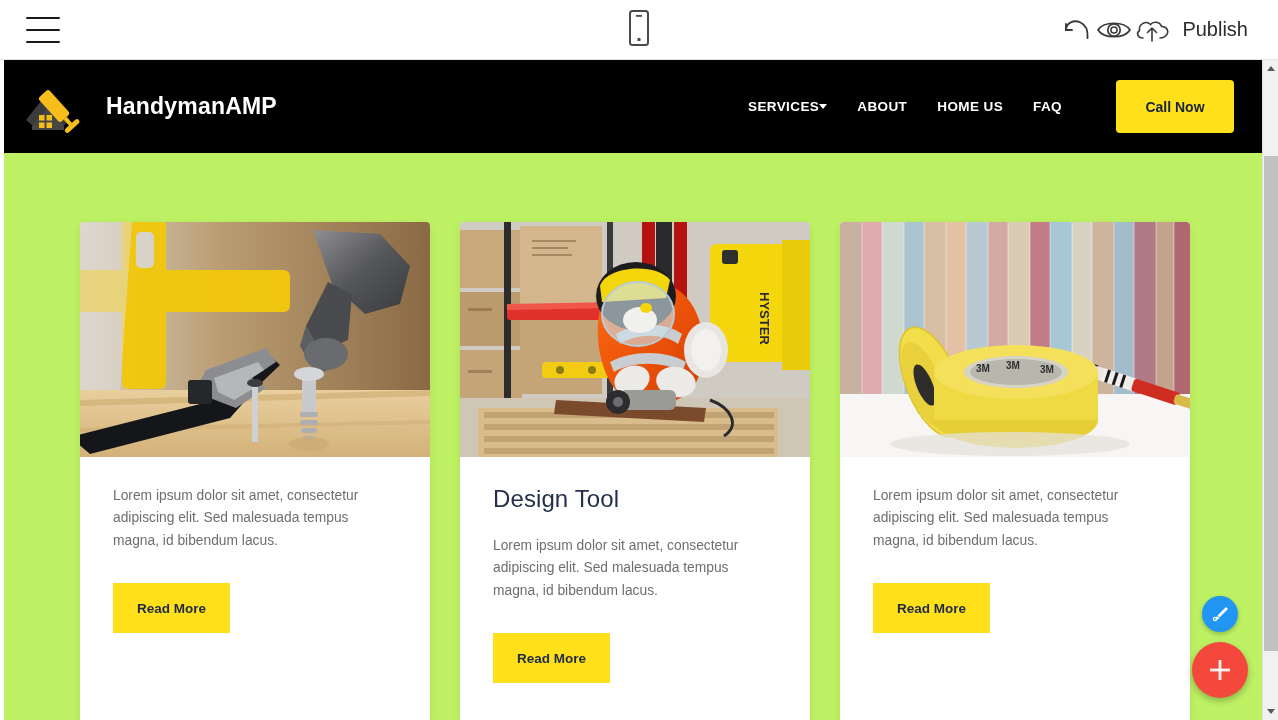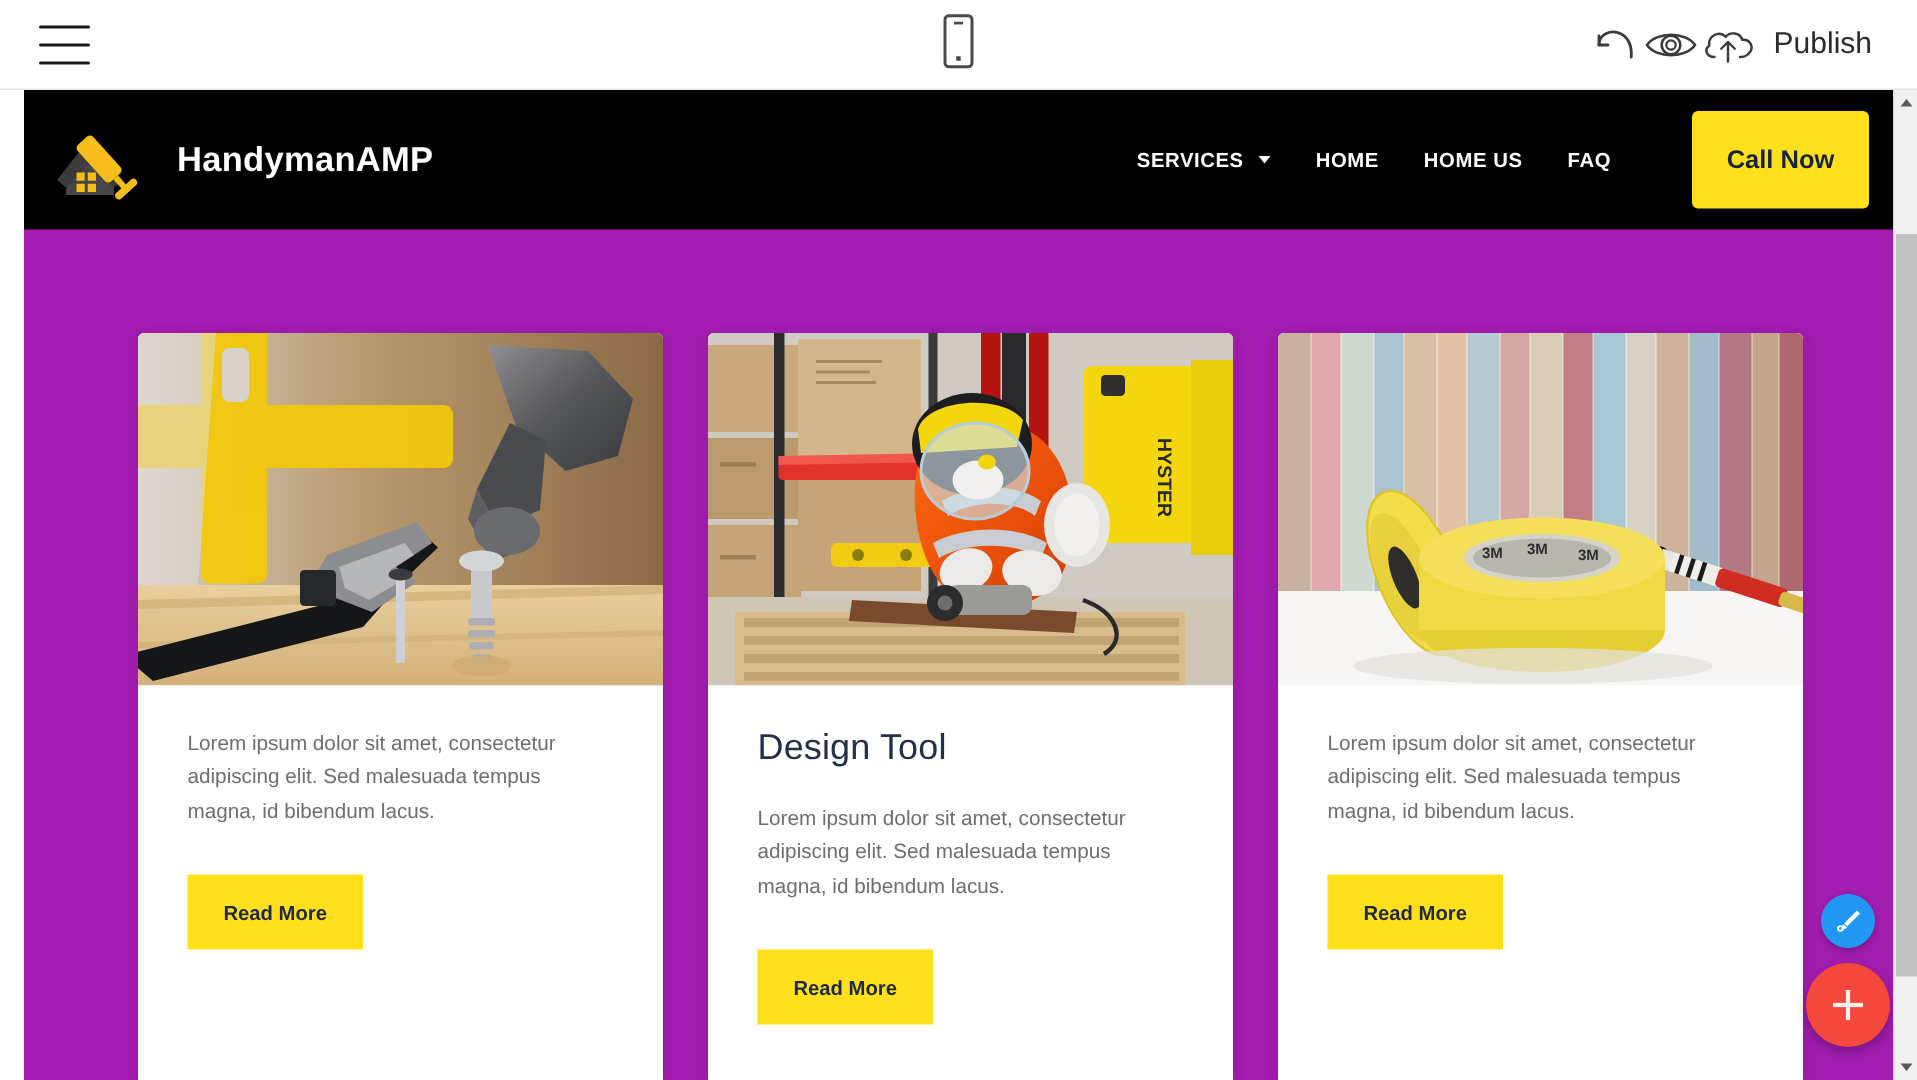--- a/index.html
+++ b/index.html
@@ -38,23 +38,23 @@
     display: flex; align-items: center; 
   }
   .tool-btn { display: flex; align-items: center; cursor: pointer; }
   .publish-label {
     font-size: 20px; color: #2b2b2b; margin-left: 7px;
     font-family: "Liberation Sans", sans-serif;
   }
 
   
   .canvas {
-    position: absolute; top: 60px; left: 16px;
+    position: absolute; top: 60px; left: 4px;
     width: 1262px; height: 660px;
-    background: #a21caf;
+    background: #bef264;
     overflow: hidden;
   }
 
   
   .site-nav {
     position: relative;
     width: 1262px; height: 93px;
     background: #000000;
     display: flex; align-items: center;
   }
@@ -65,33 +65,33 @@
     margin-left: 10px; letter-spacing: .2px;
   }
   .nav-links {
     margin-left: auto;
     display: flex; align-items: center; gap: 0;
   }
   .nav-link {
     color: #ffffff; font-size: 13.5px; font-weight: bold;
     letter-spacing: .4px; padding: 0 15px;
     text-decoration: none; cursor: pointer; white-space: nowrap;
-    display: flex; align-items: center; gap: 10px;
+    display: flex; align-items: center; gap: 0;
   }
   .caret {
     width: 0; height: 0;
     border-left: 4px solid transparent;
     border-right: 4px solid transparent;
     border-top: 5px solid #ffffff;
     display: inline-block;
   }
   .call-now {
     background: #FFE01B; color: #16243e;
-    font-size: 17px; font-weight: bold;
-    width: 118px; height: 65px;
+    font-size: 14px; font-weight: bold;
+    width: 118px; height: 53px;
     border: none; border-radius: 4px;
     margin-left: 39px; margin-right: 32px;
     cursor: pointer;
     font-family: "Liberation Sans", sans-serif;
   }
 
   
   .cards-row {
     display: flex; gap: 30px;
     padding: 69px 76px 0 76px;
@@ -246,21 +246,21 @@
       </svg>
       <span class="brand-name">HandymanAMP</span>
     </div>
 
     <div class="nav-links">
       <a class="nav-link">
         <span>SERVICES</span>
         <i class="caret"></i>
       </a>
       <a class="nav-link">
-        <span>HOME</span>
+        <span>ABOUT</span>
       </a>
       <a class="nav-link">
         <span>HOME US</span>
       </a>
       <a class="nav-link">
         <span>FAQ</span>
       </a>
       <button class="call-now">Call Now</button>
     </div>
   </div>

